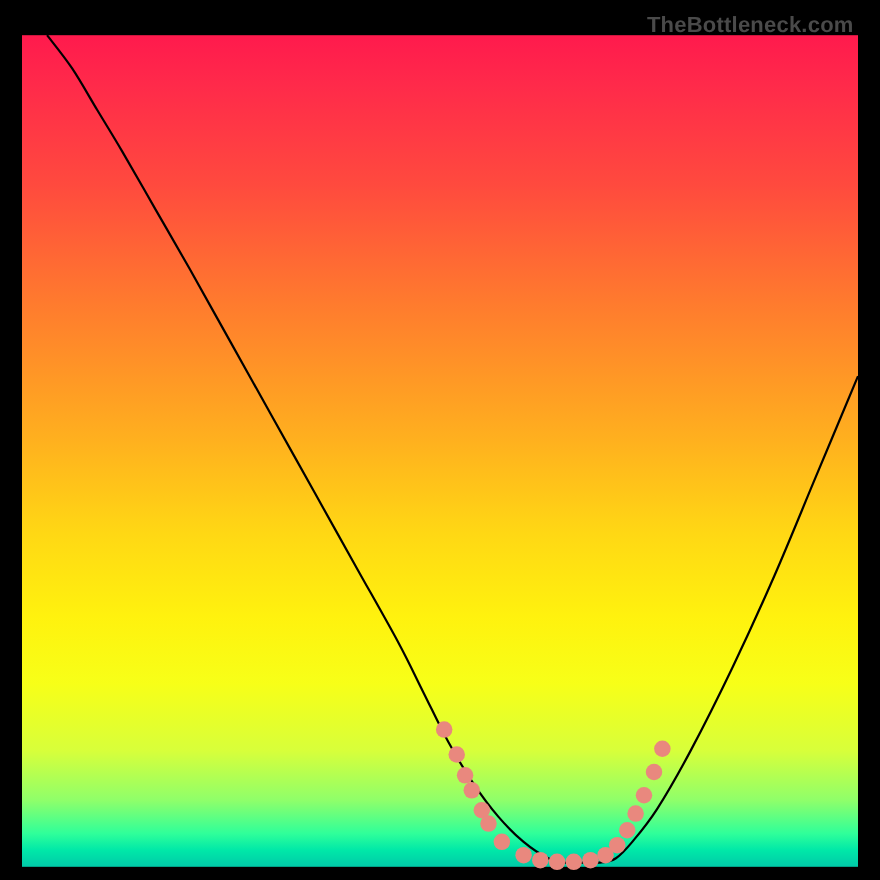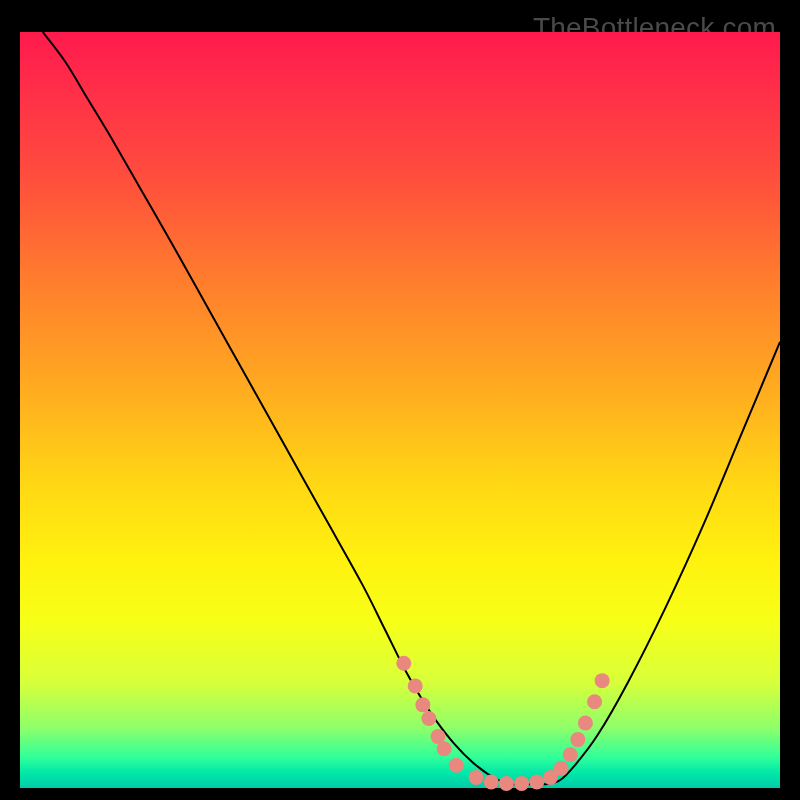--- a/index.html
+++ b/index.html
@@ -45,22 +45,22 @@
       #2fff9a 96%,
       #00e8a8 98%,
       #00caa8 100%
     );
   }
   .watermark {
     position: absolute;
     top: 2px;
     right: 14px;
     color: #4a4a4a;
-    font-size: 28px;
-    font-weight: 400;
+    font-size: 20px;
+    font-weight: 700;
     letter-spacing: 0.2px;
     user-select: none;
     margin-left: 23px;
   }
   svg.curve {
     position: absolute;
     left: 0; top: 0;
     width: 100%; height: 100%;
     overflow: visible;
   }

